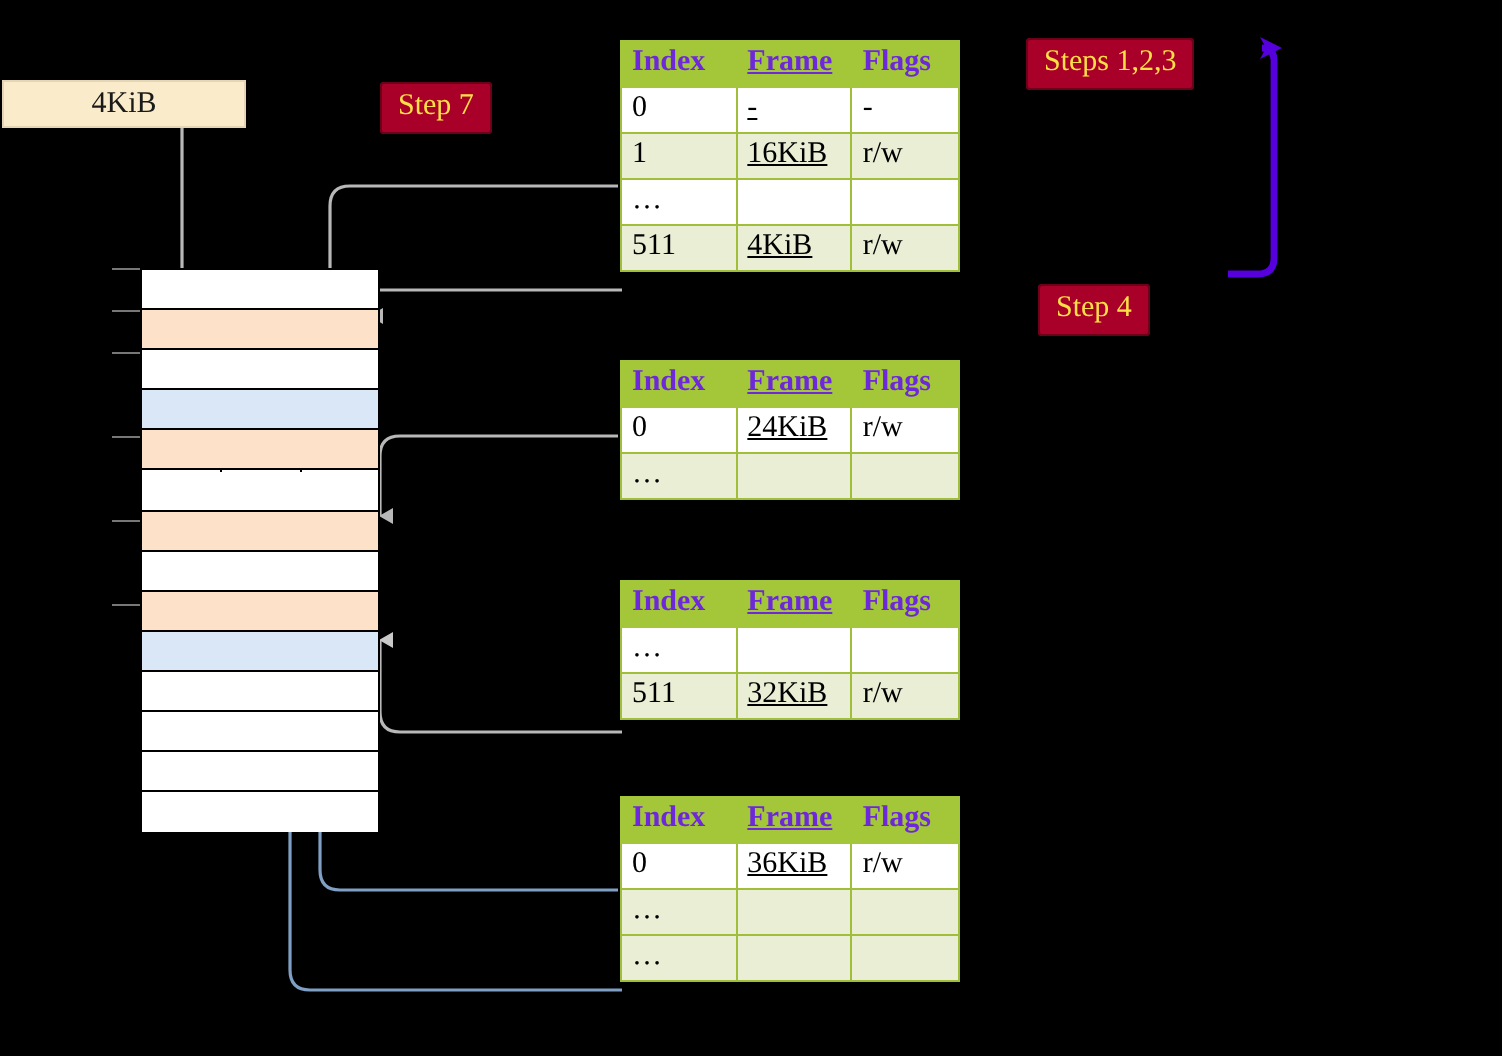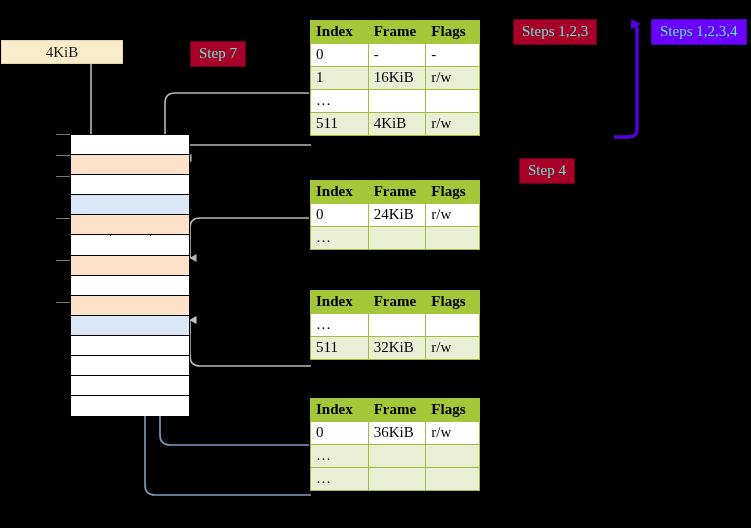--- a/index.html
+++ b/index.html
@@ -13,21 +13,21 @@
   
   svg.links{position:absolute;left:0;top:0;width:751px;height:528px;overflow:visible;}
 
   
   .chip{
     position:absolute;
     font-family:"Liberation Serif", serif;
     font-size:15px;
     line-height:1;
     padding:5px 9px 6px 9px;
-    color:#5eead4;
+    color:#fde047;
     white-space:nowrap;
     border-radius:2px;
   }
   .chip.red{background:#a80028;box-shadow:0 0 0 1px #6d0019 inset;}
   .chip.violet{background:#6c00ff;box-shadow:0 0 0 1px #4a00c0 inset;}
 
   
   .kbox{
     position:absolute;
     background:#faecca;
@@ -58,30 +58,30 @@
     border:1px solid #9fbf3b;
     padding:2px 5px 3px 5px;
     height:19px;
     box-sizing:border-box;
     text-align:left;
     vertical-align:middle;
     font-weight:normal;
   }
   .ptable thead th{
     background:#a4c639;
-    color:#000000;
+    color:#6d28d9;
     font-weight:bold;
     font-size:15px;
     border:1px solid #a4c639;
   }
   .ptable tr.alt td{background:#e9eed4;}
   .ptable tr.plain td{background:#ffffff;}
   .ptable td.hl{background:#fdf79b;}
   .c-index{width:57px;}
-  .c-frame{width:57px;}
+  .c-frame{width:57px;text-decoration:underline;}
   .c-flags{width:53px;}
 </style>
 </head>
 <body>
 
 <div class="stage">
 
   <svg class="links" viewBox="0 0 751 528" width="751" height="528">
     <defs>
       <marker id="graytip" markerWidth="9" markerHeight="9" refX="4.5" refY="7.5" orient="auto" markerUnits="userSpaceOnUse">
@@ -163,24 +163,21 @@
   <div class="tick" style="left:56px;top:218px;width:14px;"></div>
   <div class="tick" style="left:56px;top:260px;width:14px;"></div>
   <div class="tick" style="left:56px;top:302px;width:14px;"></div>
 
   <div class="chip red" style="left:190px;top:41px;">
     <span>Step 7</span>
   </div>
   <div class="chip red" style="left:513px;top:19px;">
     <span>Steps 1,2,3</span>
   </div>
-  <div class="chip violet" style="left:651px;top:19px;">
-    <span>Steps 1,2,3,4</span>
-  </div>
-  <div class="chip red" style="left:519px;top:158px;font-family:Liberation Serif, serif;">
+  <div class="chip red" style="left:519px;top:142px;font-family:Liberation Serif, serif;">
     <span>Step 4</span>
   </div>
 
   <div id="tables-host">
       <table class="ptable" style="left: 310px; top: 20px; width: 170px;">
         <thead>
           <tr>
             <th class="c-index">Index</th>
             <th class="c-frame">Frame</th>
             <th class="c-flags">Flags</th>

